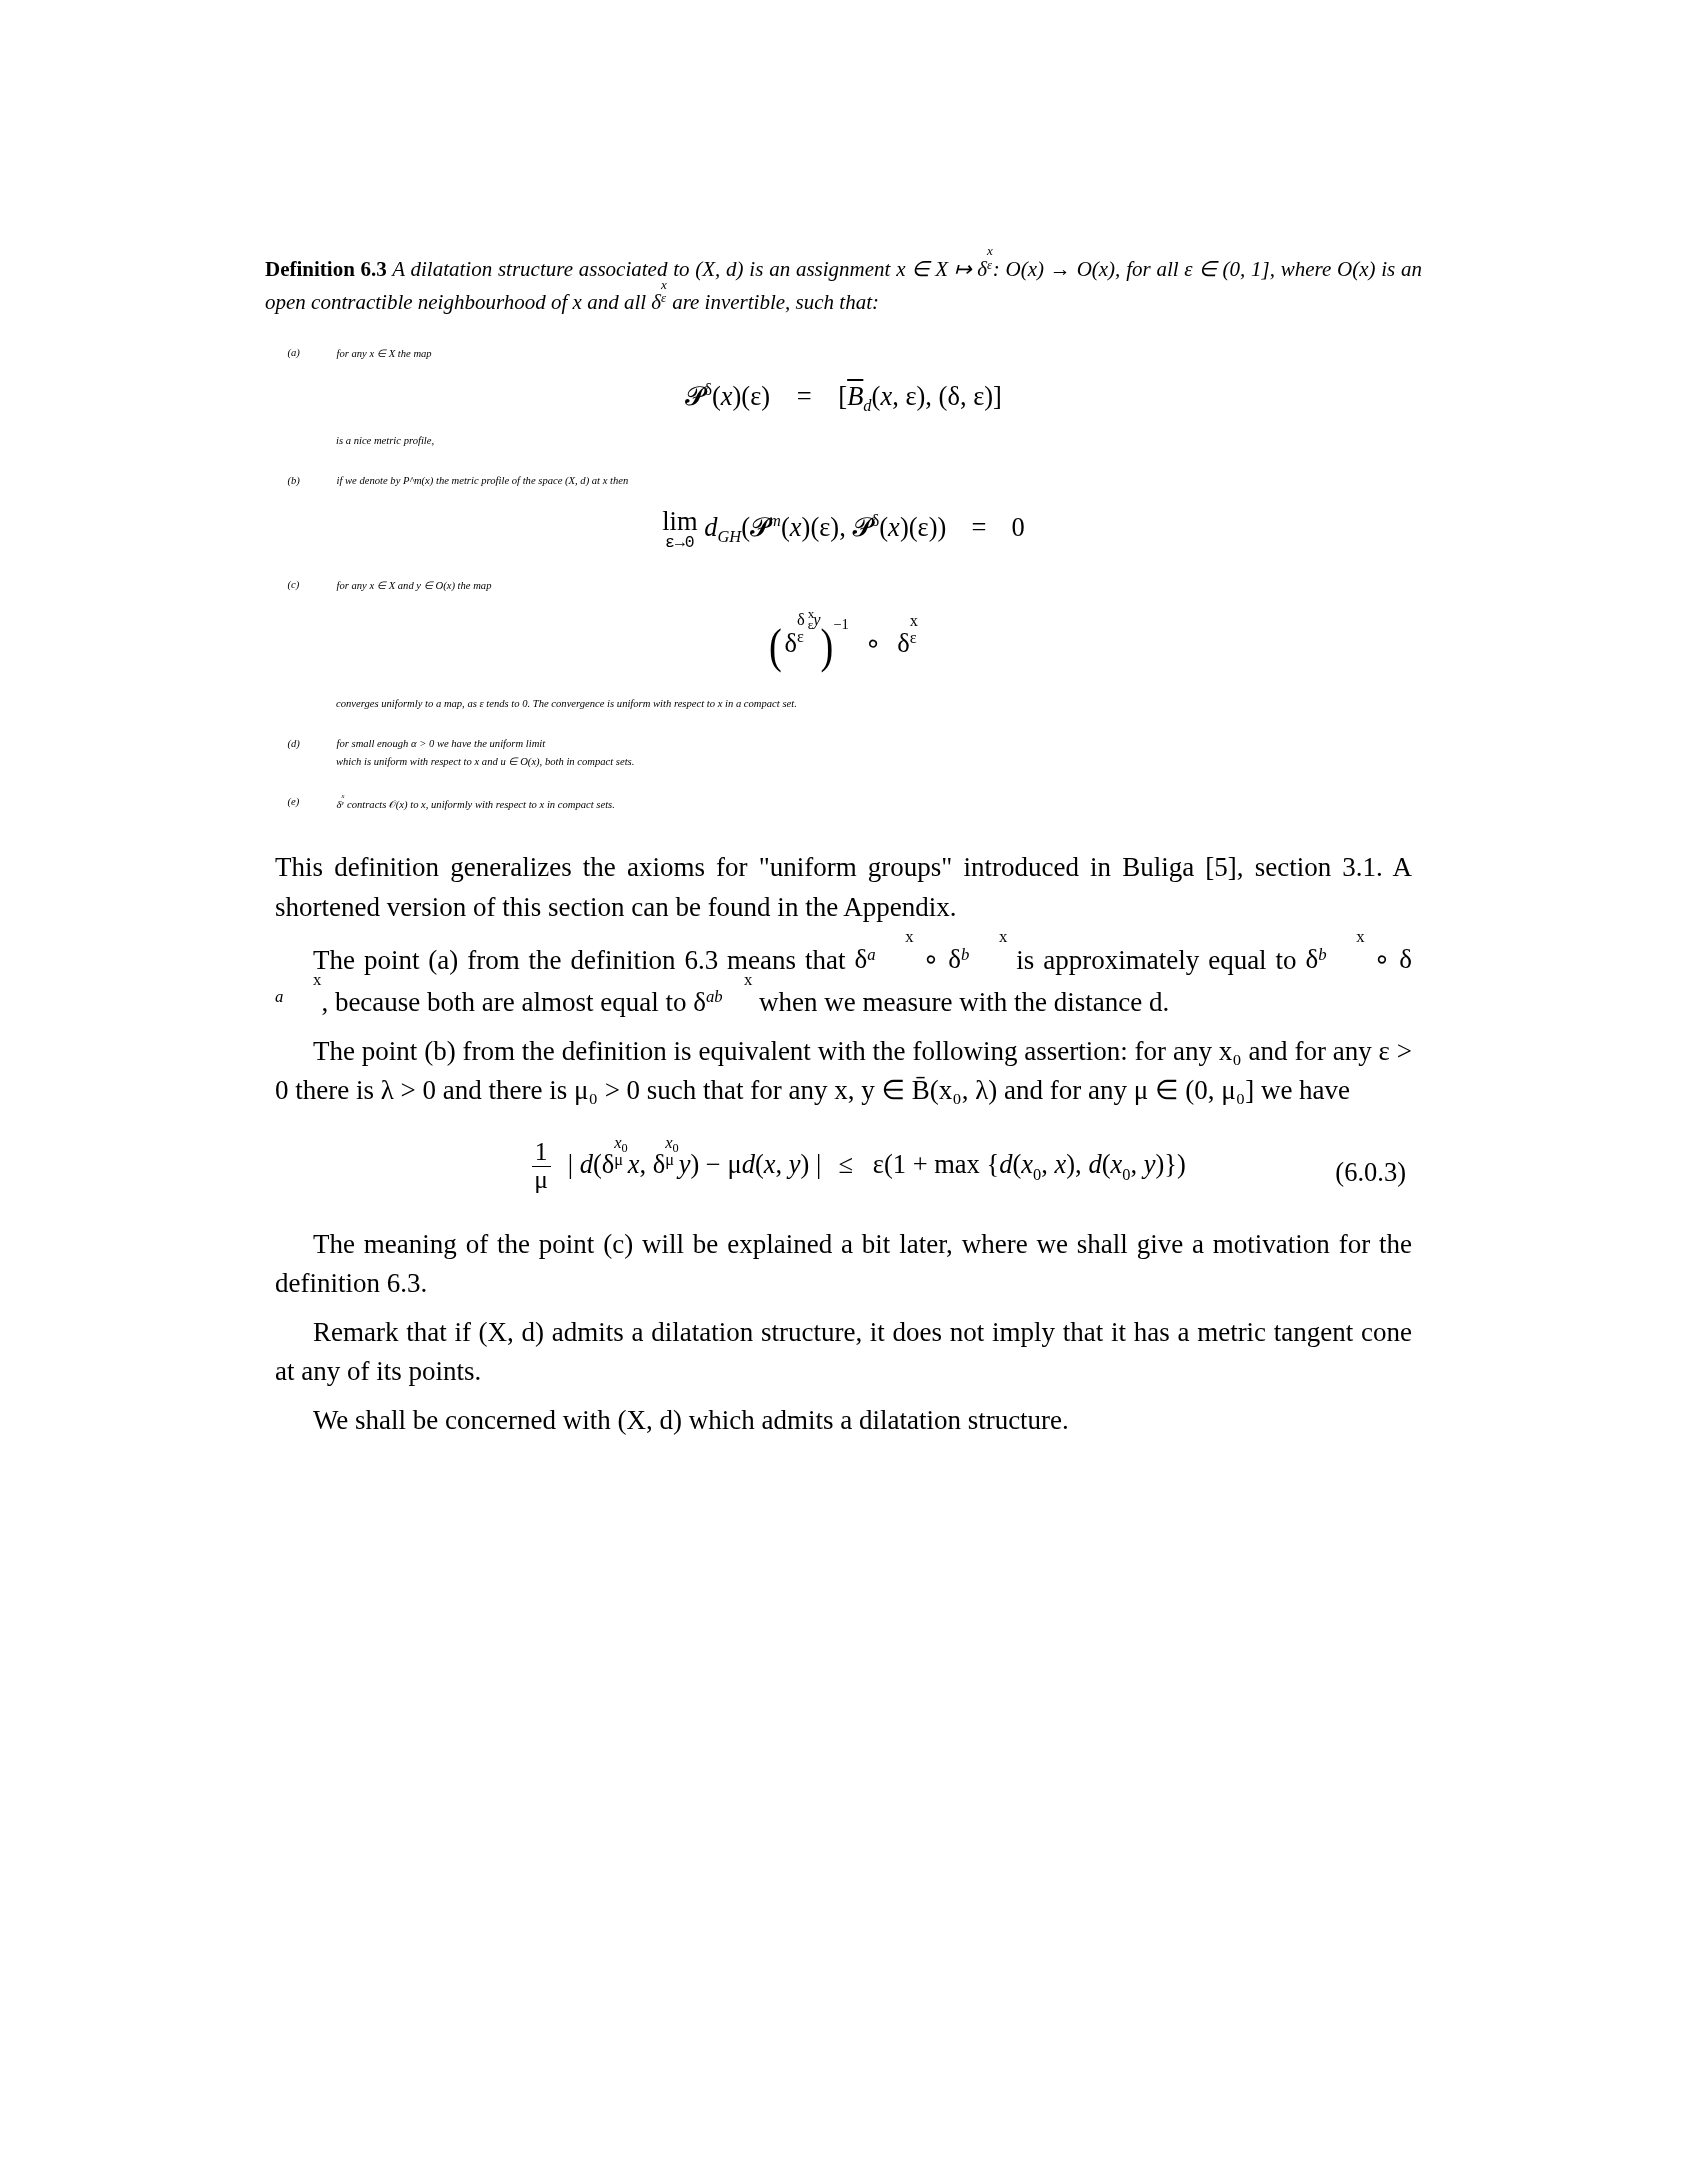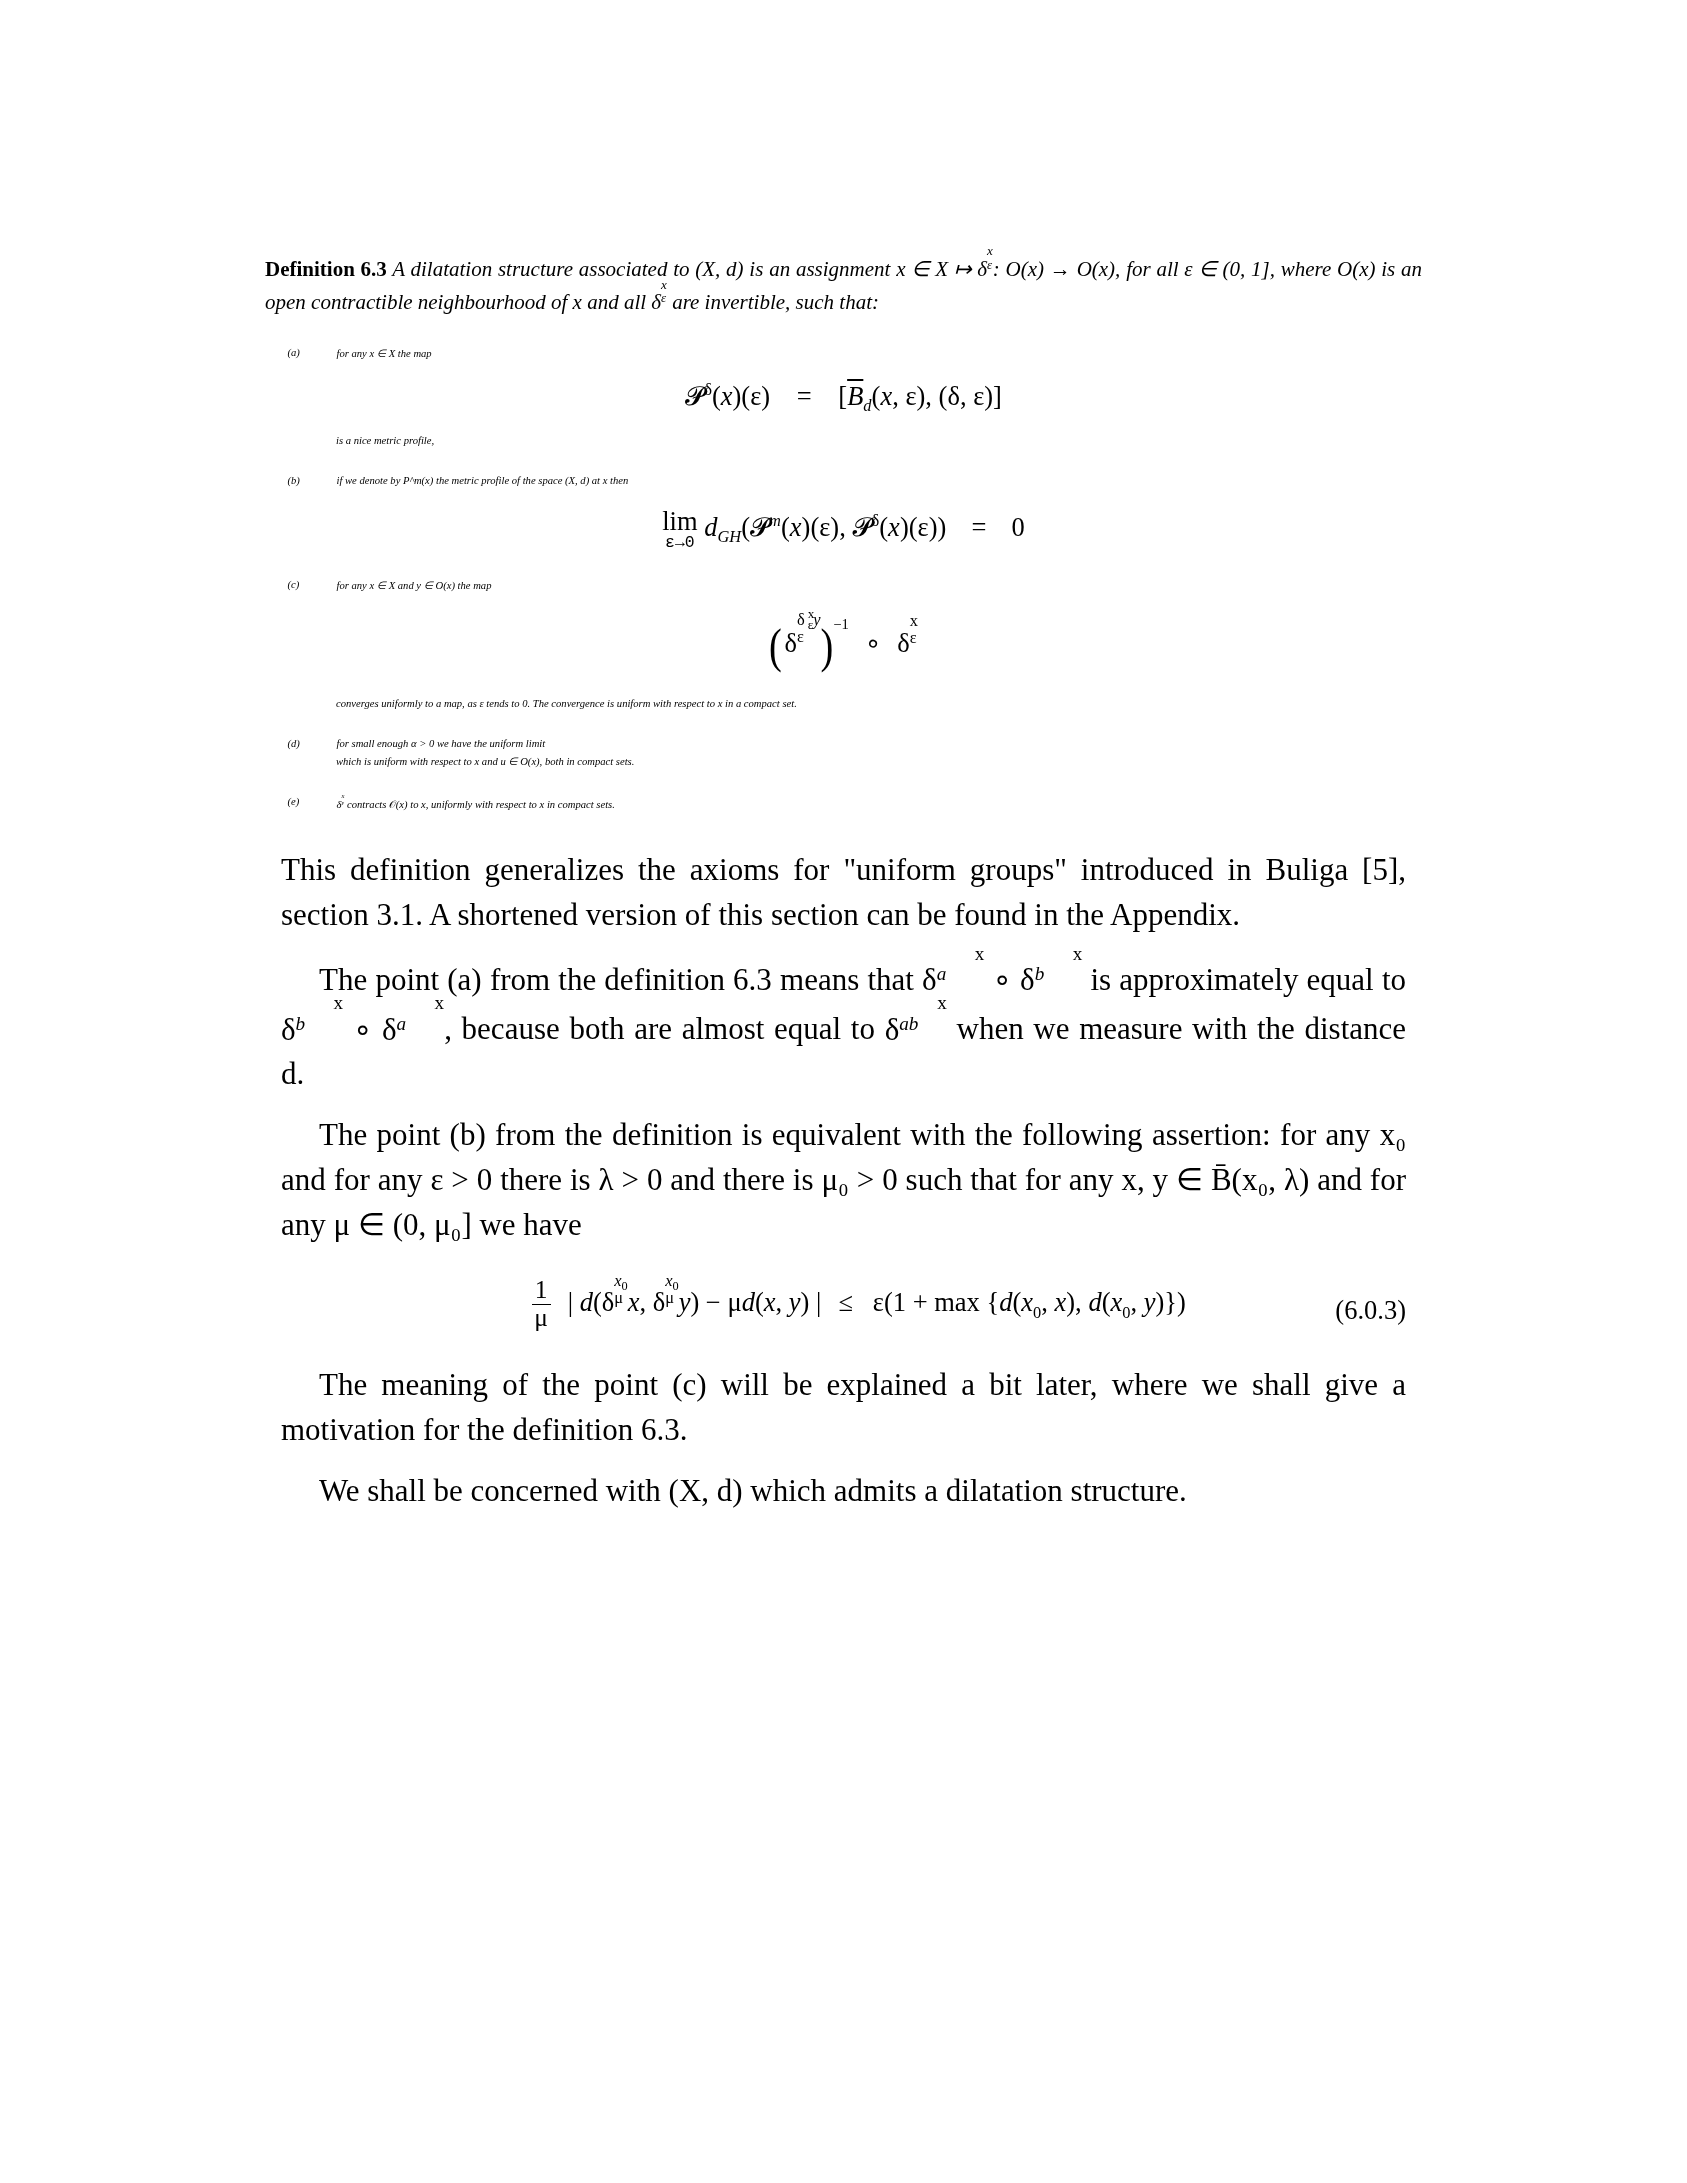--- a/index.html
+++ b/index.html
@@ -72,25 +72,25 @@
     font-size: 26.5px;
     margin: 22.5px 0 22.5px 0;
   }
   .cont {
     font-style: italic;
     padding-left: 71px;
     margin: 0 0 29px 0;
     text-align: justify;
   }
   .para {
-    font-size: 31px;
+    font-size: 27px;
     line-height: 1.45;
     text-align: justify;
     text-indent: 0;
-    margin: 16px;
+    margin: 10px;
   }
   .para.indent {
     text-indent: 38px;
   }
   .gap-top { margin-top: 37px; }
   .numeq {
     position: relative;
     margin: 30px 0 30px 0;
     font-size: 26.5px;
   }
@@ -233,17 +233,18 @@
       <span class="frac"><span class="num">1</span><span class="den">μ</span></span>
       <span style="display:inline-block;width:6.6px"></span>|
       <span class="mi">d</span>(δ<span class="supsub"><span class="mi">x</span><sub style="font-size:0.75em">0</sub><br>μ</span><span class="mi">x</span>, δ<span class="supsub"><span class="mi">x</span><sub style="font-size:0.75em">0</sub><br>μ</span><span class="mi">y</span>) − μ<span class="mi">d</span>(<span class="mi">x</span>, <span class="mi">y</span>) |
       <span style="display:inline-block;width:10.6px"></span>≤<span style="display:inline-block;width:13.2px"></span>
       ε(1 + max {<span class="mi">d</span>(<span class="mi">x</span><sub>0</sub>, <span class="mi">x</span>), <span class="mi">d</span>(<span class="mi">x</span><sub>0</sub>, <span class="mi">y</span>)})
     </div>
     <div class="eqnum">(6.0.3)</div>
   </div>
 
   <div class="para indent">The meaning of the point (c) will be explained a bit later, where we shall give a motivation for the definition 6.3.</div>
+  <div class="para indent">Remark that if (X, d) admits a dilatation structure, it does not imply that it has a metric tangent cone at any of its points.</div>
   <div class="para indent">We shall be concerned with (X, d) which admits a dilatation structure.</div>
 
 
 </div>
 
 
 </body></html>

